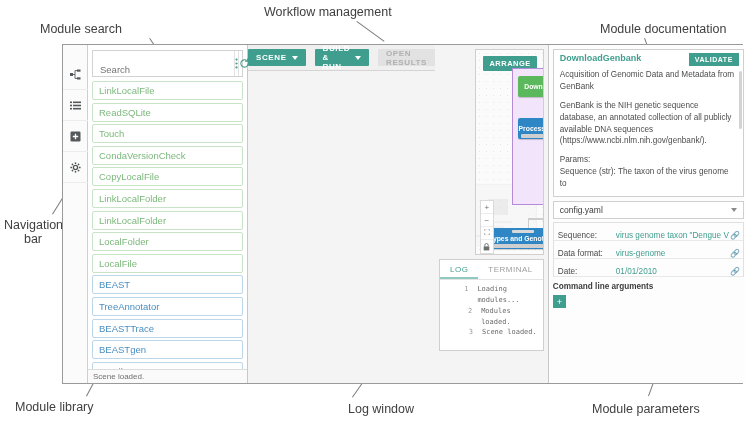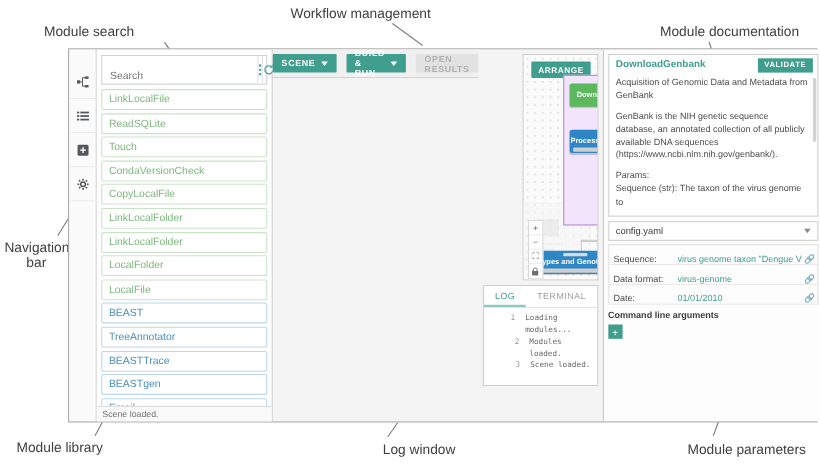--- a/index.html
+++ b/index.html
@@ -175,21 +175,21 @@
   <div>Pre-defined</div>
   <div>configurations</div>
 </div>
 <div class="anno c" style="left:4px;top:218px;width:58px;">
   <div>Navigation</div>
   <div>bar</div>
 </div>
 <div class="anno" style="left:415px;top:328px;">Module</div>
 <div class="anno" style="left:15px;top:400px;">Module library</div>
 <div class="anno" style="left:348px;top:402px;">Log window</div>
-<div class="anno" style="left:625px;top:402px;">Module parameters</div>
+<div class="anno" style="left:592px;top:402px;">Module parameters</div>
 
 <div class="leader" style="left:150px;top:38px;width:22px;transform:rotate(56deg);"></div>
 <div class="leader" style="left:357px;top:21px;width:34px;transform:rotate(36deg);"></div>
 <div class="leader" style="left:645px;top:38px;width:20px;transform:rotate(70deg);"></div>
 <div class="leader" style="left:417px;top:110px;width:48px;transform:rotate(145deg);"></div>
 <div class="leader" style="left:520px;top:178px;width:36px;transform:rotate(21deg);"></div>
 <div class="leader" style="left:52px;top:214px;width:26px;transform:rotate(-58deg);"></div>
 <div class="leader" style="left:424px;top:322px;width:38px;transform:rotate(-65deg);"></div>
 <div class="leader" style="left:86px;top:396px;width:22px;transform:rotate(-62deg);"></div>
 <div class="leader" style="left:352px;top:397px;width:40px;transform:rotate(-55deg);"></div>

